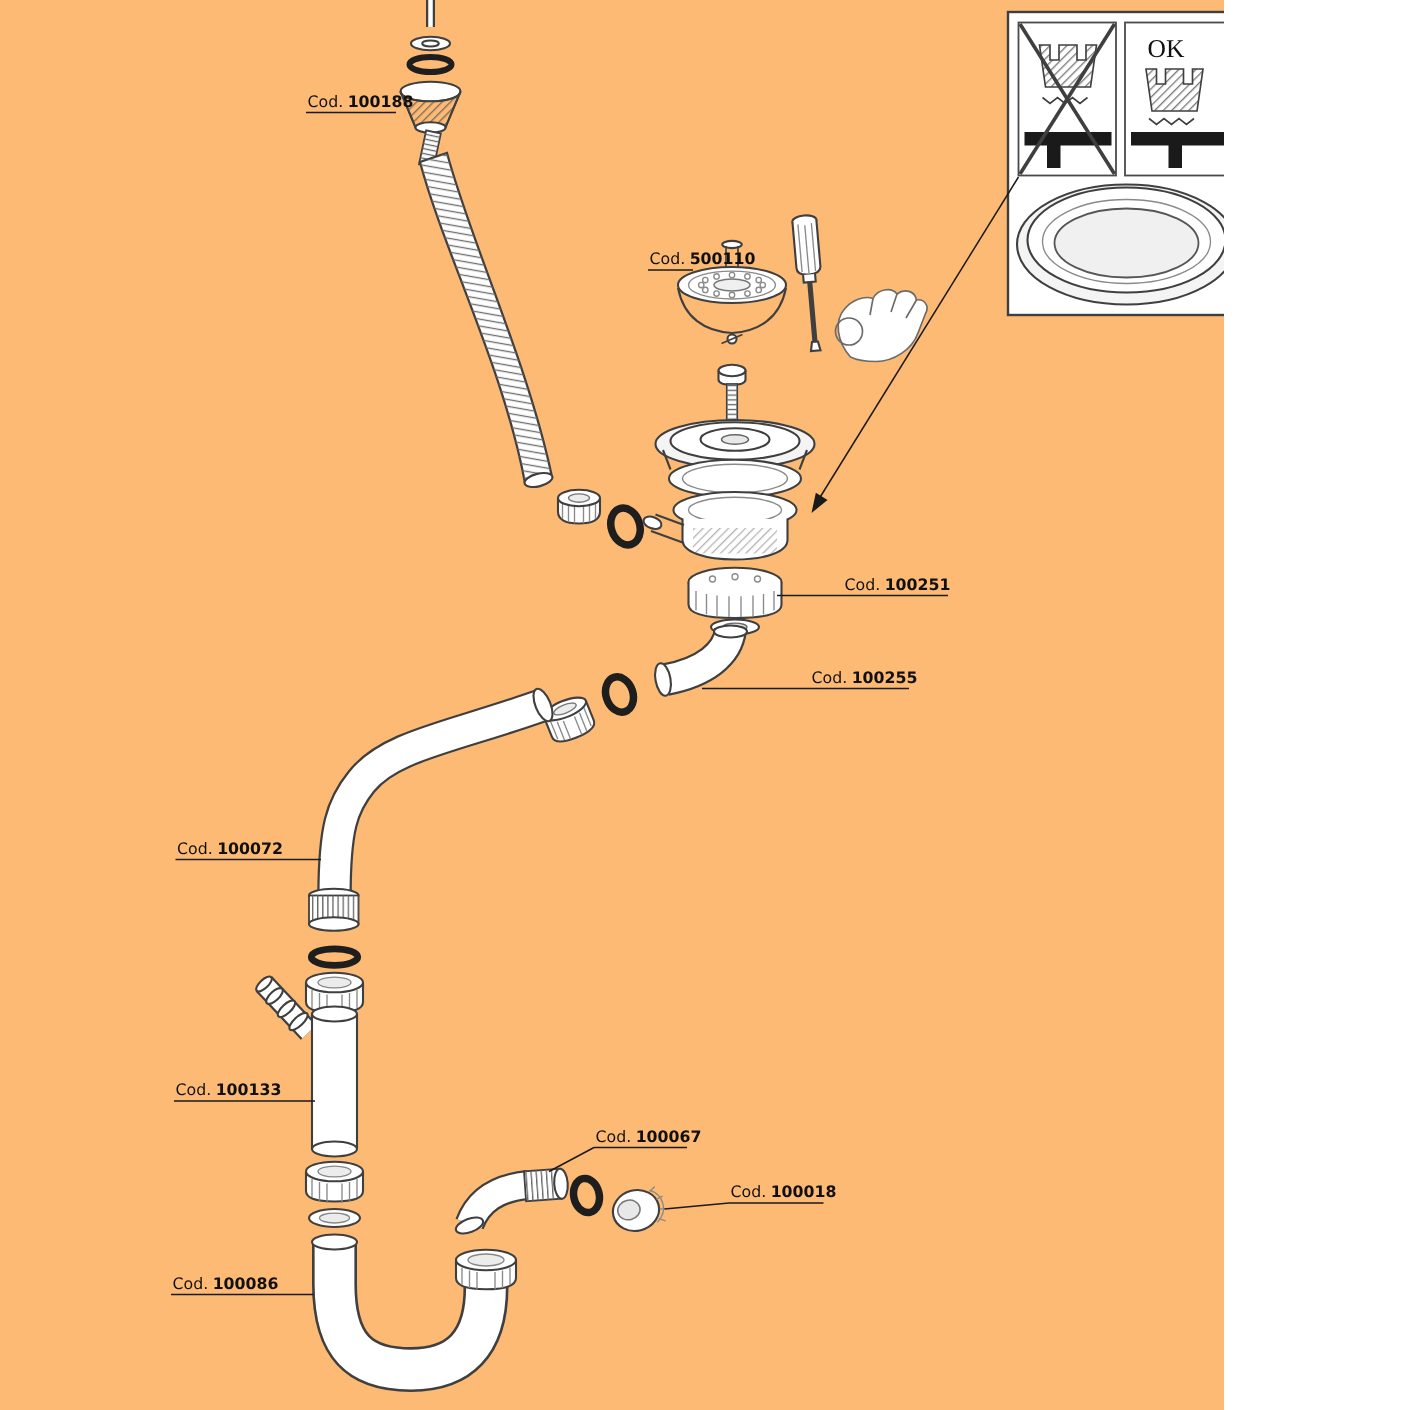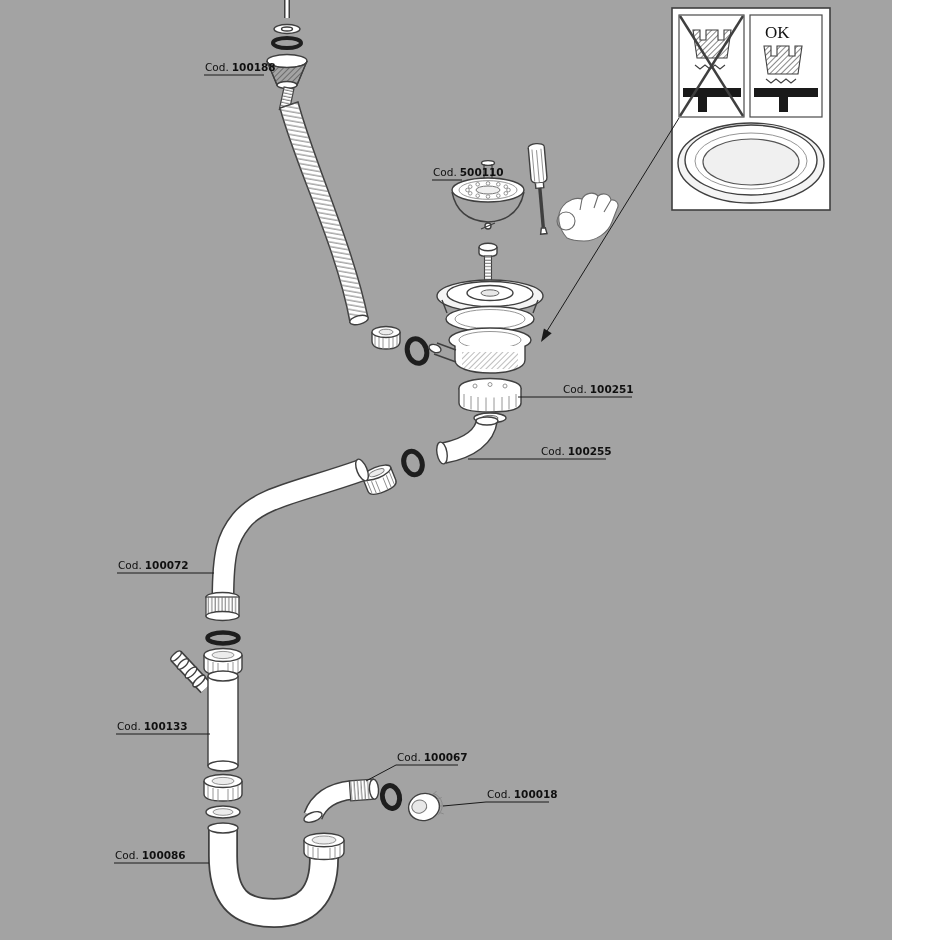--- a/index.html
+++ b/index.html
@@ -1,16 +1,16 @@
 <!DOCTYPE html>
 <html><head>
 <meta charset="utf-8">
 <style>
   html,body { margin:0; padding:0; background:#fff; }
-  .page { position:relative; width:892px; height:940px; background:#a3a3a3; overflow:hidden;
+  .page { position:relative; width:816px; height:940px; background:#fdba74; overflow:hidden;
           font-family:"DejaVu Sans", sans-serif; }
   svg { position:absolute; left:0; top:0; }
   
   .ln   { stroke:#3f3f3f; stroke-width:1.4; fill:none; }
   .lnS  { stroke:#3f3f3f; stroke-width:1.1; }
   .fw   { fill:#ffffff; stroke:#3f3f3f; stroke-width:1.4; }
   .fg   { fill:#f4f4f4; stroke:#3f3f3f; stroke-width:1.4; }
   .thin { stroke:#8a8a8a; stroke-width:0.9; fill:none; }
   .oring{ fill:none; stroke:#1e1e1e; }
   .tO   { fill:none; stroke:#3f3f3f; }

